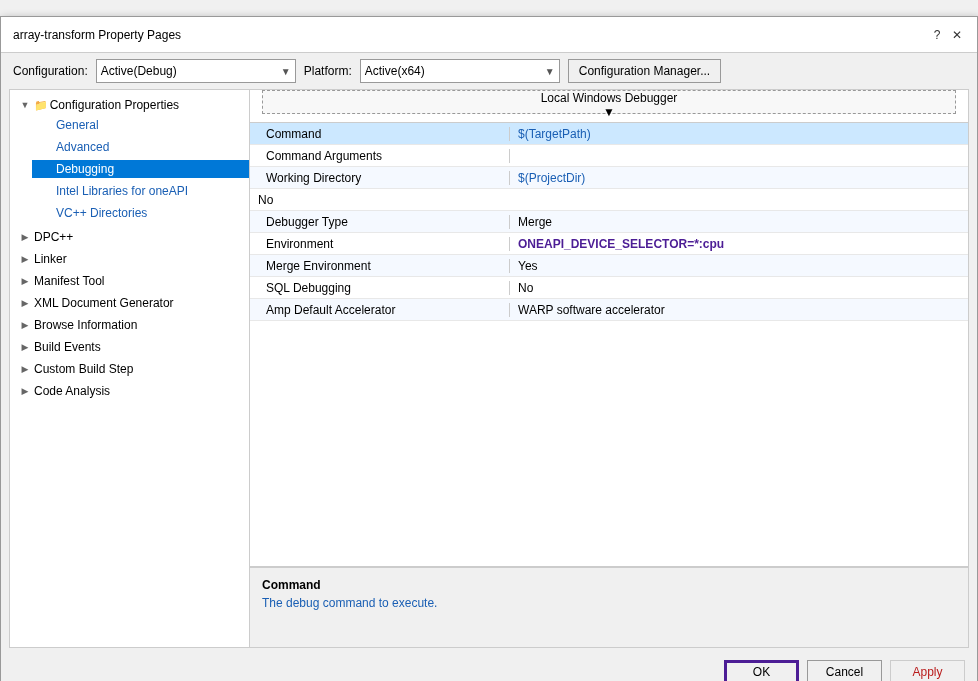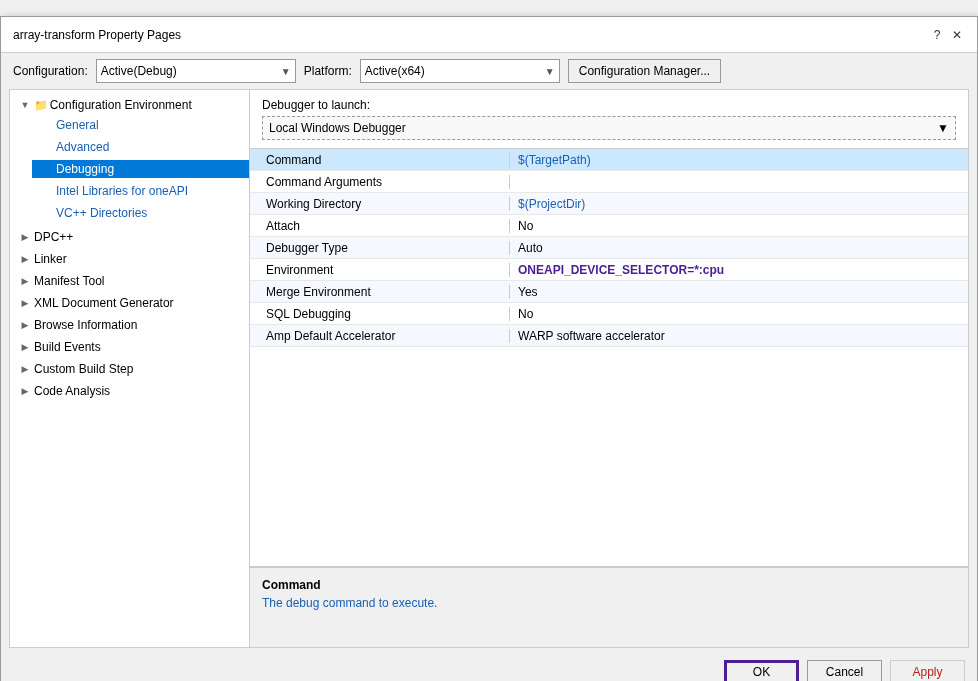--- a/index.html
+++ b/index.html
@@ -199,20 +199,21 @@
       margin: 0 12px 8px 12px;
       height: 24px;
       border: 1px dashed #999;
       background: #f8f8f8;
       display: flex;
       align-items: center;
       justify-content: space-between;
       padding: 0 6px;
       cursor: pointer;
       font-size: 12px;
+      flex-direction: column;
     }
 
     .properties-table {
       flex: 1;
       overflow-y: auto;
       border-top: 1px solid #ccc;
       border-bottom: 1px solid #ccc;
     }
 
     .prop-row {
@@ -345,21 +346,21 @@
   </div>
 
   <div class="main-area">
 
     <div class="sidebar">
 
       <div class="tree-item">
         <div class="tree-item-label">
           <span class="tree-expand">▼</span>
           <span class="tree-icon folder-icon">📁</span>
-          <span class="tree-label-text">Configuration Environment</span>
+          <span class="tree-label-text">Configuration Properties</span>
         </div>
 
         <div class="tree-child">
           <div class="tree-item">
             <div class="tree-item-label">
               <span class="tree-expand"></span>
               <span class="tree-label-text tree-child-link">General</span>
             </div>
           </div>
           <div class="tree-item">
@@ -440,21 +441,20 @@
 
       <div class="tree-item">
         <div class="tree-item-label">
           <span class="tree-expand">▶</span>
           <span class="tree-label-text">Code Analysis</span>
         </div>
       </div>
     </div>
 
     <div class="content-panel">
-      <div class="debugger-label">Debugger to launch:</div>
       <div class="debugger-dropdown">
         <span>Local Windows Debugger</span>
         <span>▼</span>
       </div>
 
       <div class="properties-table">
 
         <div class="prop-row selected-row">
           <div class="prop-name">Command</div>
           <div class="prop-value blue">$(TargetPath)</div>
@@ -464,27 +464,26 @@
           <div class="prop-name">Command Arguments</div>
           <div class="prop-value"></div>
         </div>
 
         <div class="prop-row">
           <div class="prop-name">Working Directory</div>
           <div class="prop-value blue">$(ProjectDir)</div>
         </div>
 
         <div class="prop-row">
-          <div class="prop-name">Attach</div>
           <div class="prop-value">No</div>
         </div>
 
         <div class="prop-row">
           <div class="prop-name">Debugger Type</div>
-          <div class="prop-value">Auto</div>
+          <div class="prop-value">Merge</div>
         </div>
 
         <div class="prop-row">
           <div class="prop-name">Environment</div>
           <div class="prop-value bold">ONEAPI_DEVICE_SELECTOR=*:cpu</div>
         </div>
 
         <div class="prop-row">
           <div class="prop-name">Merge Environment</div>
           <div class="prop-value">Yes</div>

